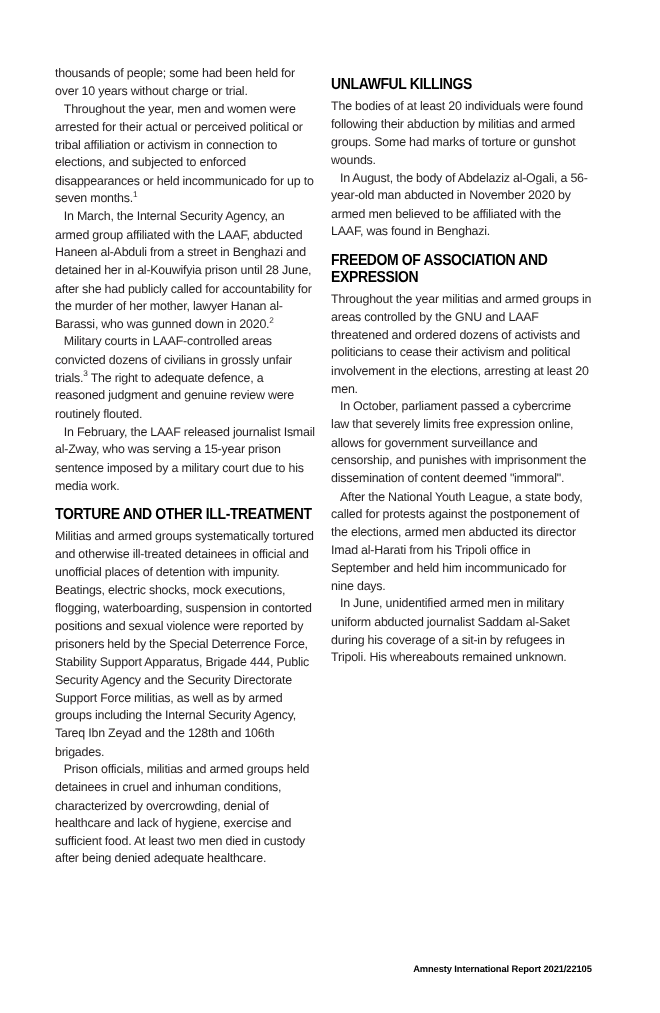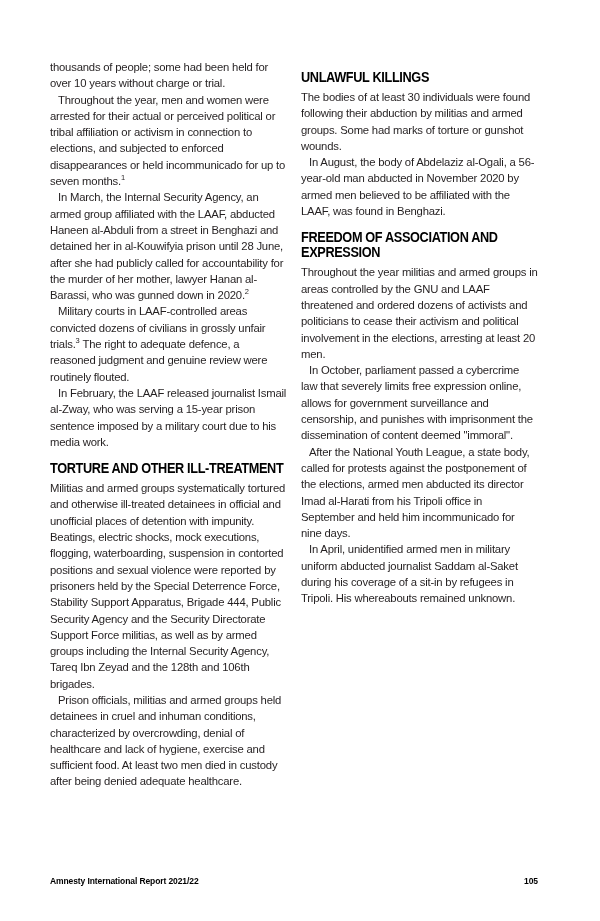--- a/index.html
+++ b/index.html
@@ -18,21 +18,21 @@
   }
   p.indent { text-indent:8px; }
   h2.heading {
     margin:11px 0 4px 0; font-size:14.5px; line-height:15px; font-weight:bold;
     color:#000000; letter-spacing:-0.4px; width:114%;
     transform:scaleX(0.877); transform-origin:0 0;
   }
   sup.fn { font-size:7.5px; line-height:0; letter-spacing:0; }
   .footer {
     position:absolute; left:50px; top:876px; width:488px;
-    display:flex; justify-content:space-between; align-items:baseline;
+    display:flex; justify-content:flex-end; align-items:baseline;
     font-size:8.5px; font-weight:bold; letter-spacing:-0.1px; color:#000000;
   }
 </style>
 </head>
 <body>
 
 <div class="page">
   <div class="columns">
 
     <div class="col">
@@ -43,28 +43,28 @@
       <p class="body indent">In February, the LAAF released journalist Ismail al-Zway, who was serving a 15-year prison sentence imposed by a military court due to his media work.</p>
 
       <h2 class="heading">TORTURE AND OTHER ILL-TREATMENT</h2>
       <p class="body">Militias and armed groups systematically tortured and otherwise ill-treated detainees in official and unofficial places of detention with impunity. Beatings, electric shocks, mock executions, flogging, waterboarding, suspension in contorted positions and sexual violence were reported by prisoners held by the Special Deterrence Force, Stability Support Apparatus, Brigade 444, Public Security Agency and the Security Directorate Support Force militias, as well as by armed groups including the Internal Security Agency, Tareq Ibn Zeyad and the 128th and 106th brigades.</p>
       <p class="body indent">Prison officials, militias and armed groups held detainees in cruel and inhuman conditions, characterized by overcrowding, denial of healthcare and lack of hygiene, exercise and sufficient food. At least two men died in custody after being denied adequate healthcare.</p>
     </div>
 
     <div class="col">
 
       <h2 class="heading">UNLAWFUL KILLINGS</h2>
-      <p class="body">The bodies of at least 30 individuals were found following their abduction by militias and armed groups. Some had marks of torture or gunshot wounds.</p>
+      <p class="body">The bodies of at least 20 individuals were found following their abduction by militias and armed groups. Some had marks of torture or gunshot wounds.</p>
       <p class="body indent">In August, the body of Abdelaziz al-Ogali, a 56-year-old man abducted in November 2020 by armed men believed to be affiliated with the LAAF, was found in Benghazi.</p>
 
       <h2 class="heading">FREEDOM OF ASSOCIATION AND EXPRESSION</h2>
       <p class="body">Throughout the year militias and armed groups in areas controlled by the GNU and LAAF threatened and ordered dozens of activists and politicians to cease their activism and political involvement in the elections, arresting at least 20 men.</p>
       <p class="body indent">In October, parliament passed a cybercrime law that severely limits free expression online, allows for government surveillance and censorship, and punishes with imprisonment the dissemination of content deemed "immoral".</p>
       <p class="body indent">After the National Youth League, a state body, called for protests against the postponement of the elections, armed men abducted its director Imad al-Harati from his Tripoli office in September and held him incommunicado for nine days.</p>
-      <p class="body indent">In April, unidentified armed men in military uniform abducted journalist Saddam al-Saket during his coverage of a sit-in by refugees in Tripoli. His whereabouts remained unknown.</p>
+      <p class="body indent">In June, unidentified armed men in military uniform abducted journalist Saddam al-Saket during his coverage of a sit-in by refugees in Tripoli. His whereabouts remained unknown.</p>
     </div>
 
   </div>
 
   <div class="footer">
     <span>Amnesty International Report 2021/22</span>
     <span>105</span>
   </div>
 </div>
 

